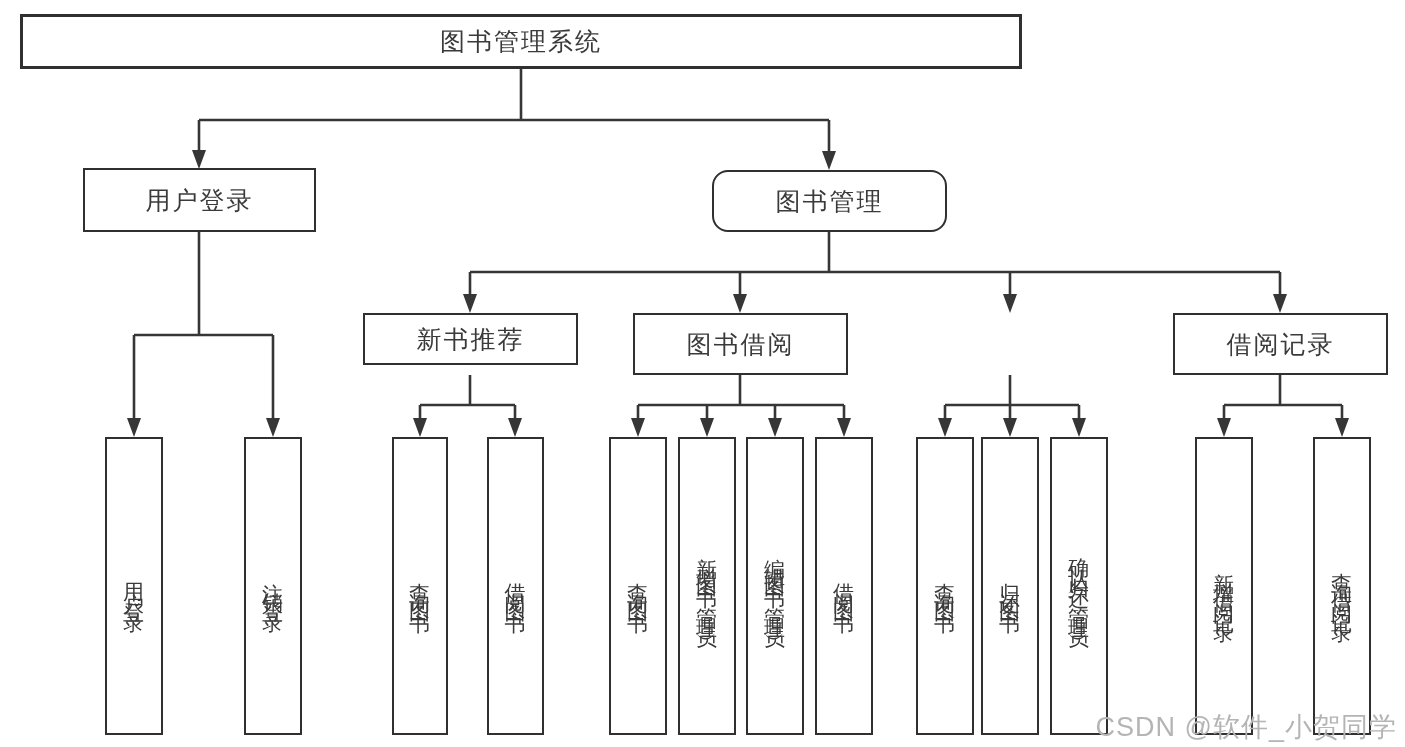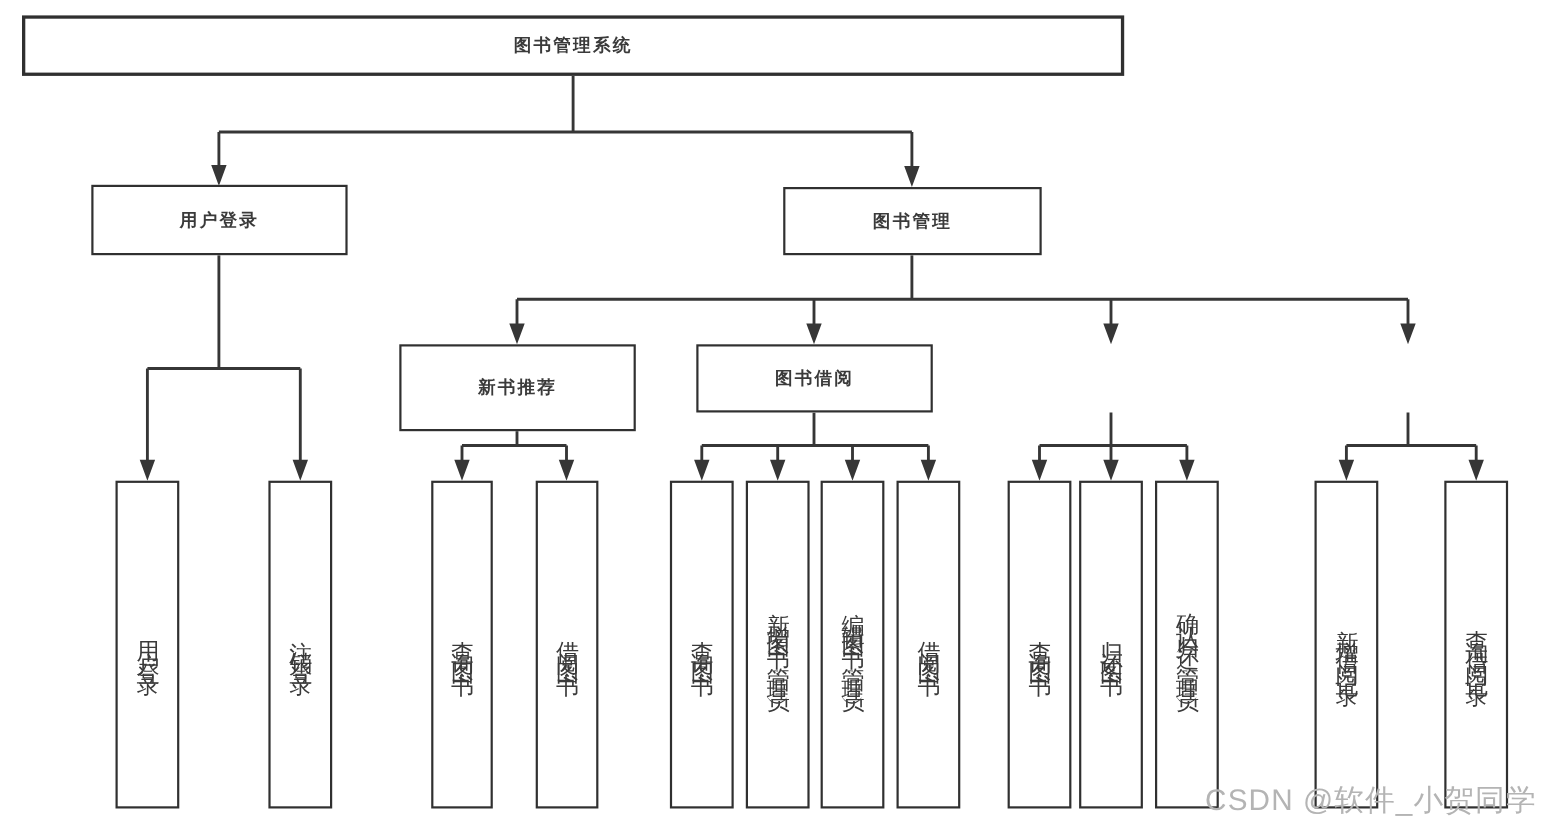--- a/index.html
+++ b/index.html
@@ -16,25 +16,24 @@
     box-sizing:border-box;
     background:#ffffff;
     border:2.5px solid #303030;
     display:flex;
     align-items:center;
     justify-content:center;
     color:#3a3a3a;
   }
   .node.root{border-width:3px;}
   .hlabel{
-    font-size:16px;
+    font-size:25px;
     letter-spacing:2px;
     white-space:nowrap;
     color:#3a3a3a;
-    font-weight:bold;
   }
   .leaf .vlabel{
     writing-mode:vertical-rl;
     text-orientation:mixed;
     font-size:21px;
     line-height:1;
     letter-spacing:10px;
     color:#3a3a3a;
   }
   .watermark{
@@ -90,29 +89,32 @@
       M1342 437 L1335 418 L1349 418 Z"></path>
   </svg>
 
   <div class="node root" style="left:20px;top:14px;width:1002px;height:55px;">
     <span class="hlabel">图书管理系统</span>
   </div>
 
   <div class="node" style="left:83px;top:168px;width:233px;height:64px;">
     <span class="hlabel">用户登录</span>
   </div>
-  <div class="node" style="left:712px;top:170px;width:235px;height:62px;">
+  <div class="node" style="left:712px;top:170px;width:235px;height:62px;border-radius:16px;">
     <span class="hlabel">图书管理</span>
   </div>
 
-  <div class="node" style="left:363px;top:313px;width:215px;height:79px;">
+  <div class="node" style="left:363px;top:313px;width:215px;height:52px;">
     <span class="hlabel">新书推荐</span>
   </div>
   <div class="node" style="left:633px;top:313px;width:215px;height:62px;">
     <span class="hlabel">图书借阅</span>
+  </div>
+  <div class="node" style="left:1173px;top:313px;width:215px;height:62px;">
+    <span class="hlabel">借阅记录</span>
   </div>
 
   <div class="node leaf" style="left:105px;top:437px;width:58px;height:298px;">
     <span class="vlabel">用户登录</span>
   </div>
   <div class="node leaf" style="left:244px;top:437px;width:58px;height:298px;">
     <span class="vlabel">注销登录</span>
   </div>
 
   <div class="node leaf" style="left:392px;top:437px;width:56px;height:298px;">

